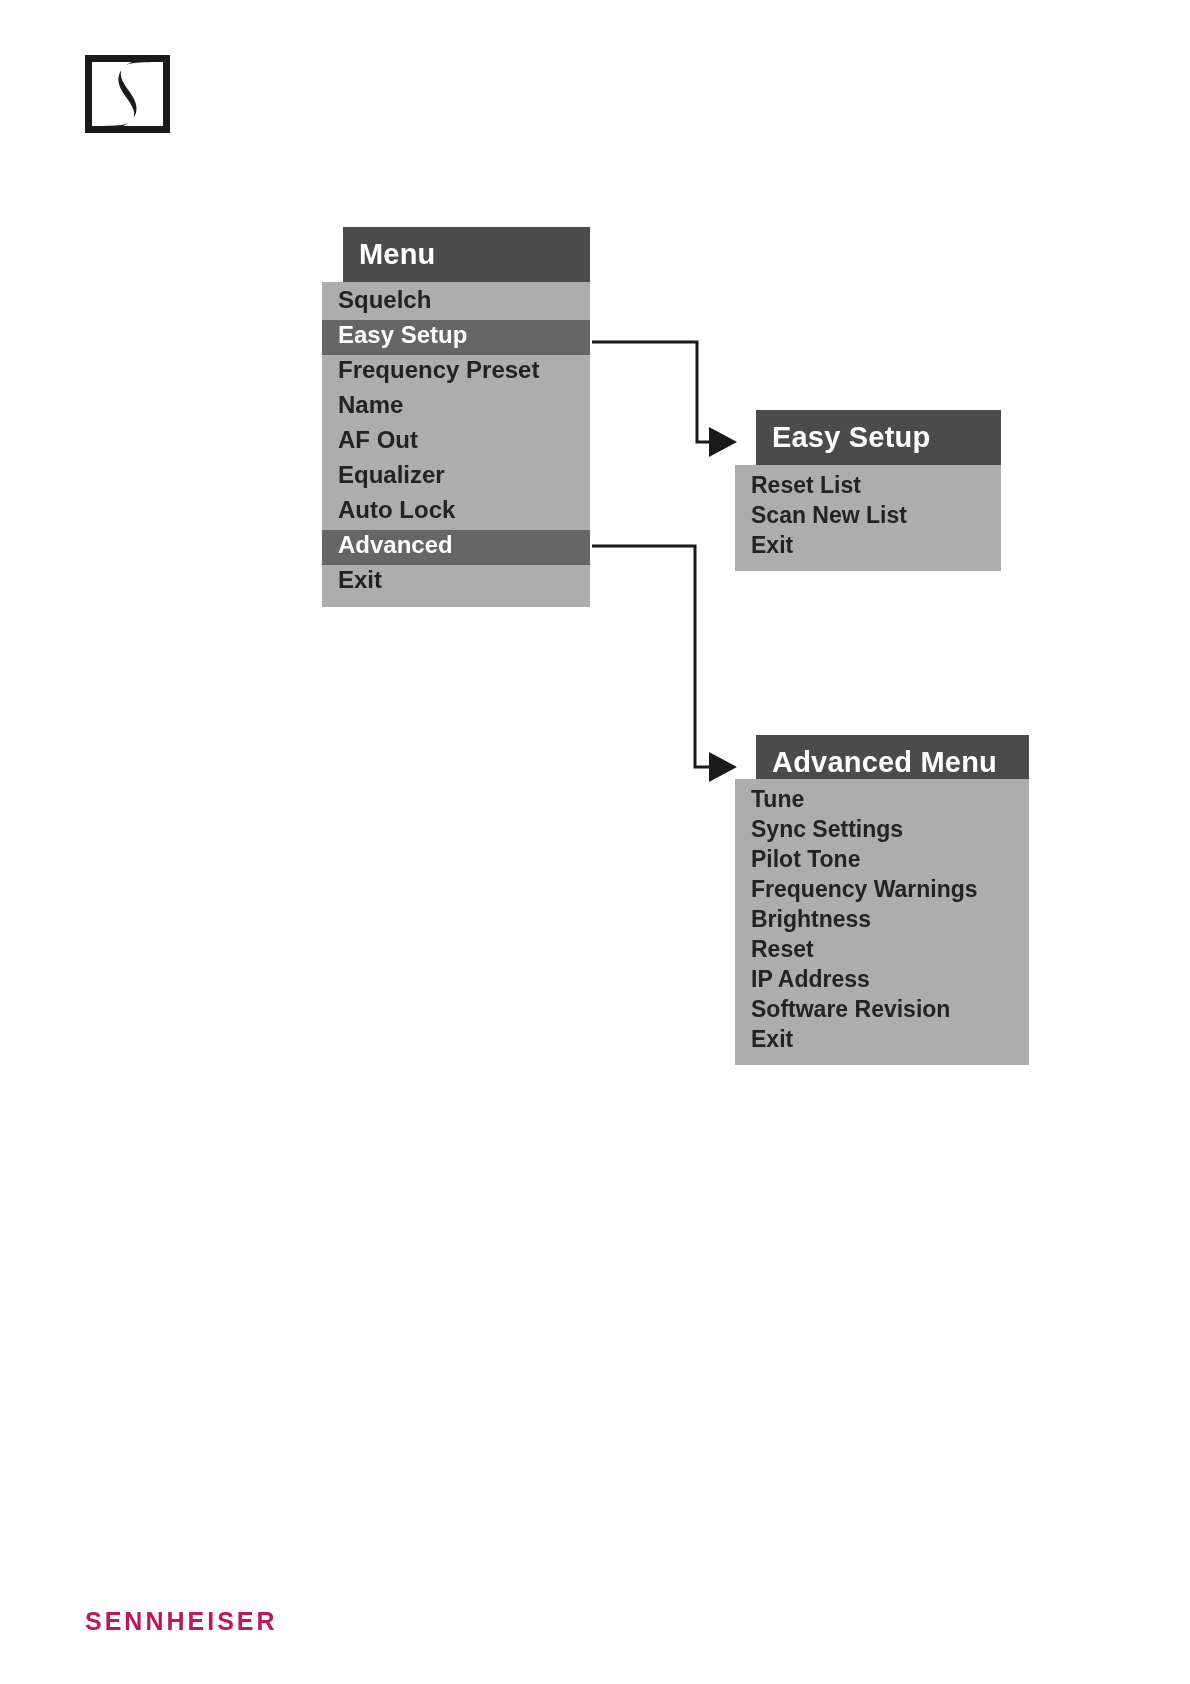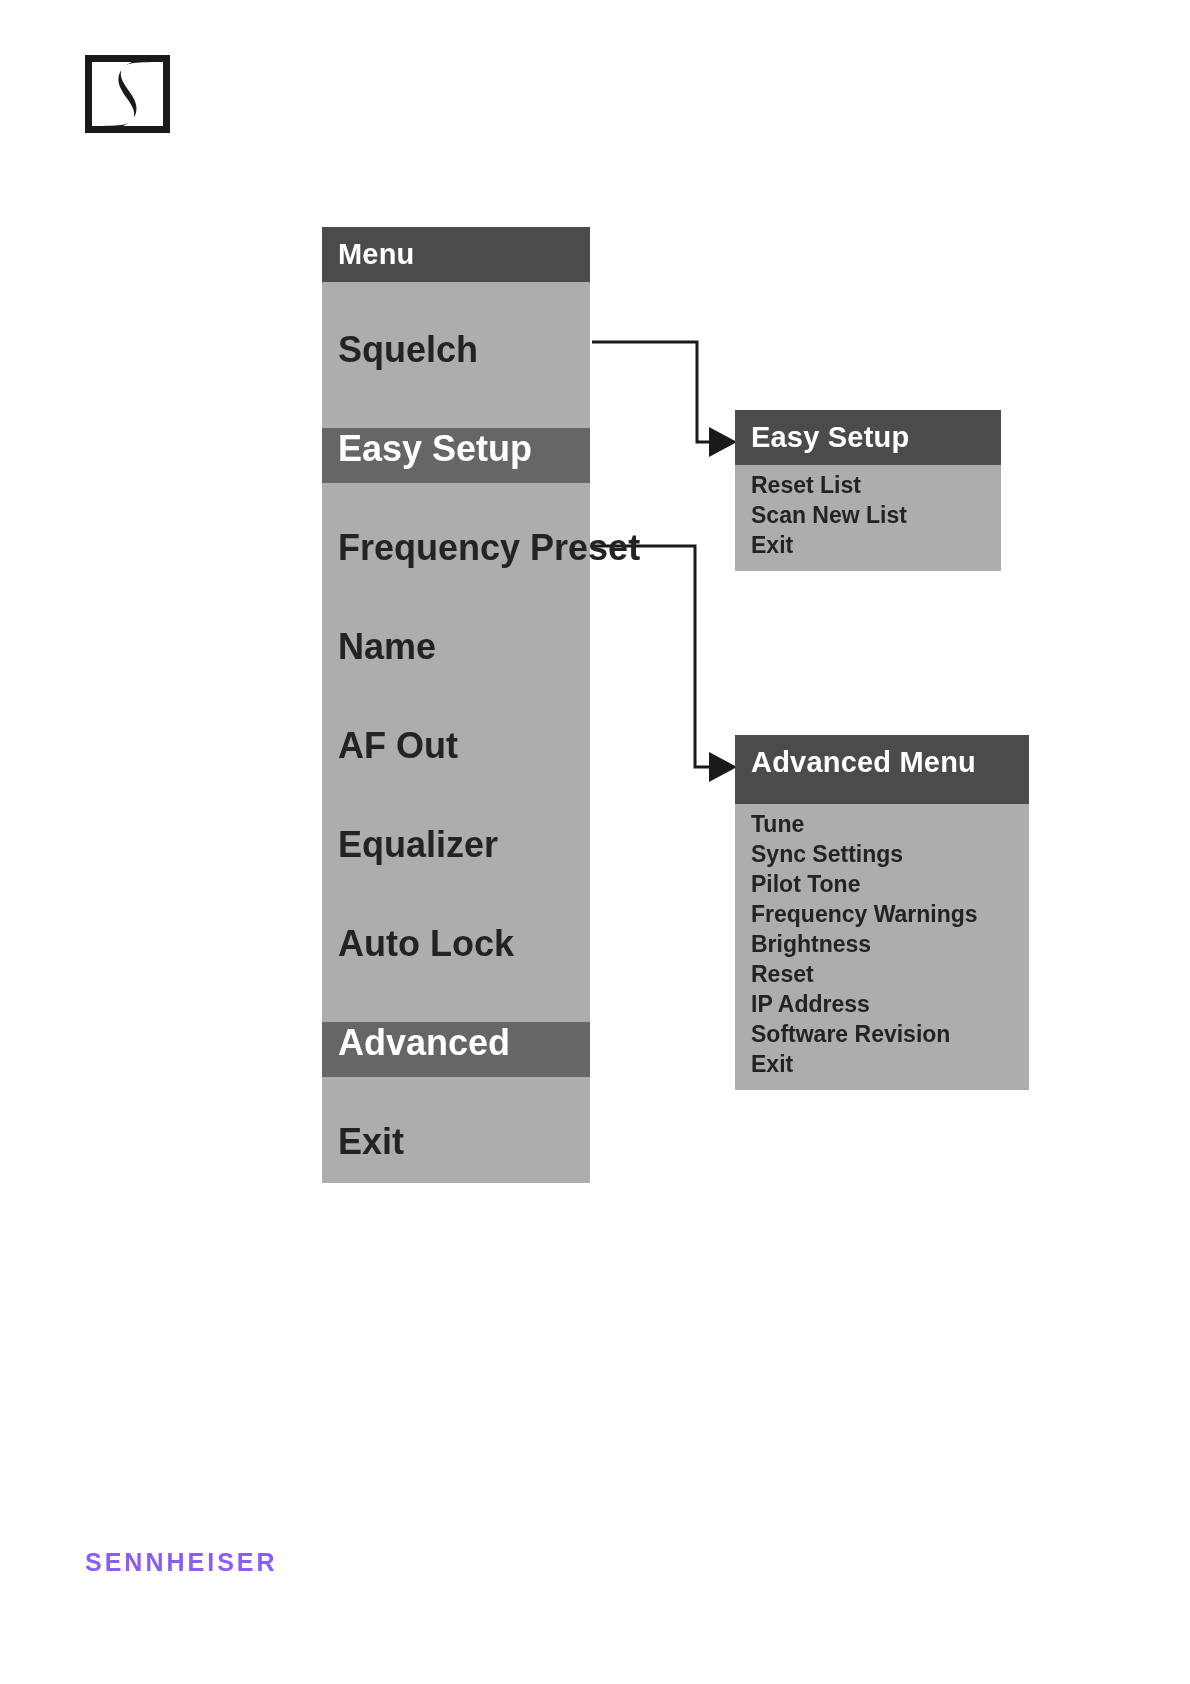--- a/index.html
+++ b/index.html
@@ -33,20 +33,21 @@
   }
   .panel-header {
     background: #4b4b4b;
     color: #ffffff;
     font-size: 29px;
     font-weight: 700;
     letter-spacing: 0.2px;
     padding: 12px 0 29px 16px;
     line-height: 1.0;
     box-sizing: border-box;
+    margin-left: 21px;
   }
   .panel-body {
     background: #adadad;
     padding: 6px 0 9px 0;
     box-sizing: border-box;
   }
   .menu-item {
     font-size: 23px;
     font-weight: 700;
     color: #232323;
@@ -61,59 +62,59 @@
   }
 
   
   #panel-menu {
     left: 322px;
     top: 227px;
     width: 268px;
   }
   #panel-menu .panel-header { height: 55px; padding-top: 13px; }
   #panel-menu .panel-body { padding-top: 3px; padding-bottom: 7px; }
-  #panel-menu .menu-item { font-size: 36px; padding-top: 3px; padding-bottom: 16px; margin-top: 44px; }
+  #panel-menu .menu-item { font-size: 24px; padding-top: 3px; padding-bottom: 8px; }
 
   #panel-easy-setup {
     left: 735px;
     top: 410px;
     width: 266px;
   }
   #panel-easy-setup .panel-header { height: 55px; padding-top: 13px; }
   #panel-easy-setup .panel-body { padding-top: 6px; padding-bottom: 10px; }
   #panel-easy-setup .menu-item { padding-top: 3px; padding-bottom: 4px; }
 
   #panel-advanced {
     left: 735px;
     top: 735px;
     width: 294px;
   }
-  #panel-advanced .panel-header { height: 69px; padding-top: 13px; }
+  #panel-advanced .panel-header { height: 44px; padding-top: 13px; }
   #panel-advanced .panel-body { padding-top: 6px; padding-bottom: 10px; }
   #panel-advanced .menu-item { padding-top: 3px; padding-bottom: 4px; }
 
   
   .connectors {
     position: absolute;
     left: 0;
     top: 0;
     width: 1190px;
     height: 1684px;
     pointer-events: none;
   }
 
   
   .footer-wordmark {
     position: absolute;
     left: 85px;
-    top: 1548px;
+    top: 1607px;
     font-size: 25px;
     font-weight: 700;
     letter-spacing: 3.0px;
-    color: #8b5cf6;
+    color: #be185d;
     font-family: "Liberation Sans", sans-serif;
   }
 </style>
 </head>
 <body>
 
 <div class="logo-mark">
   <svg viewBox="0 0 85 78" width="85" height="78" xmlns="http://www.w3.org/2000/svg">
     <rect x="0" y="0" width="85" height="78" fill="#1a1a1a"></rect>
     <path d="M7 7 L47 7 C33 13 31 24 36 34 C41 44 51 52 49 62 C47 70 38 71 7 71 Z" fill="#ffffff"></path>

